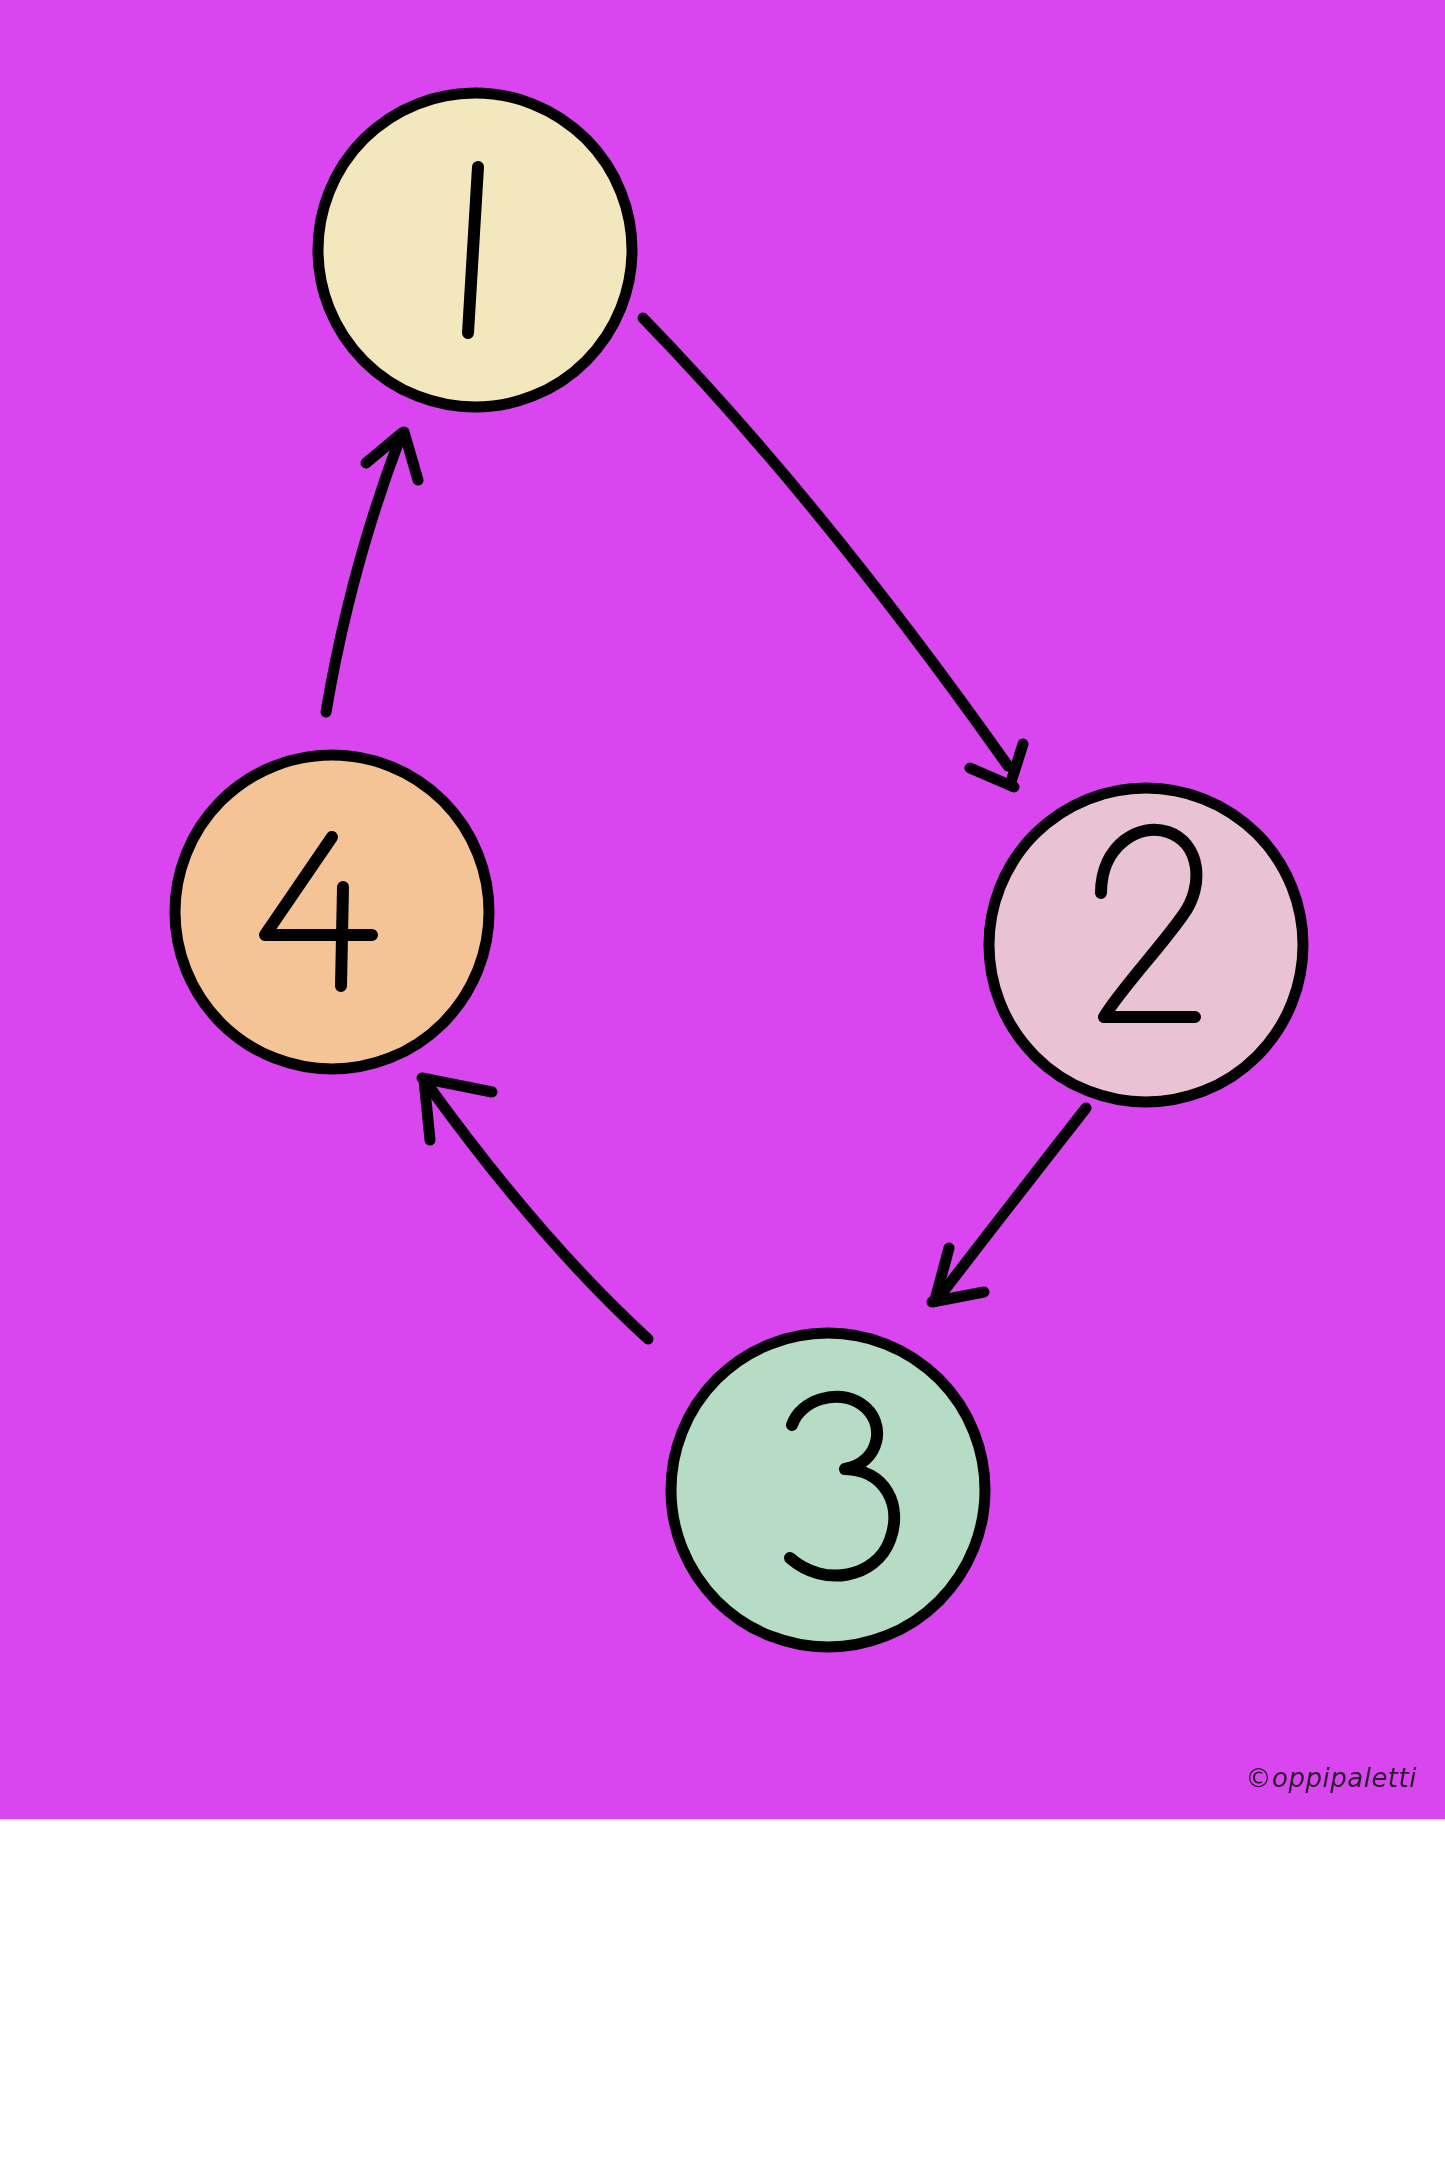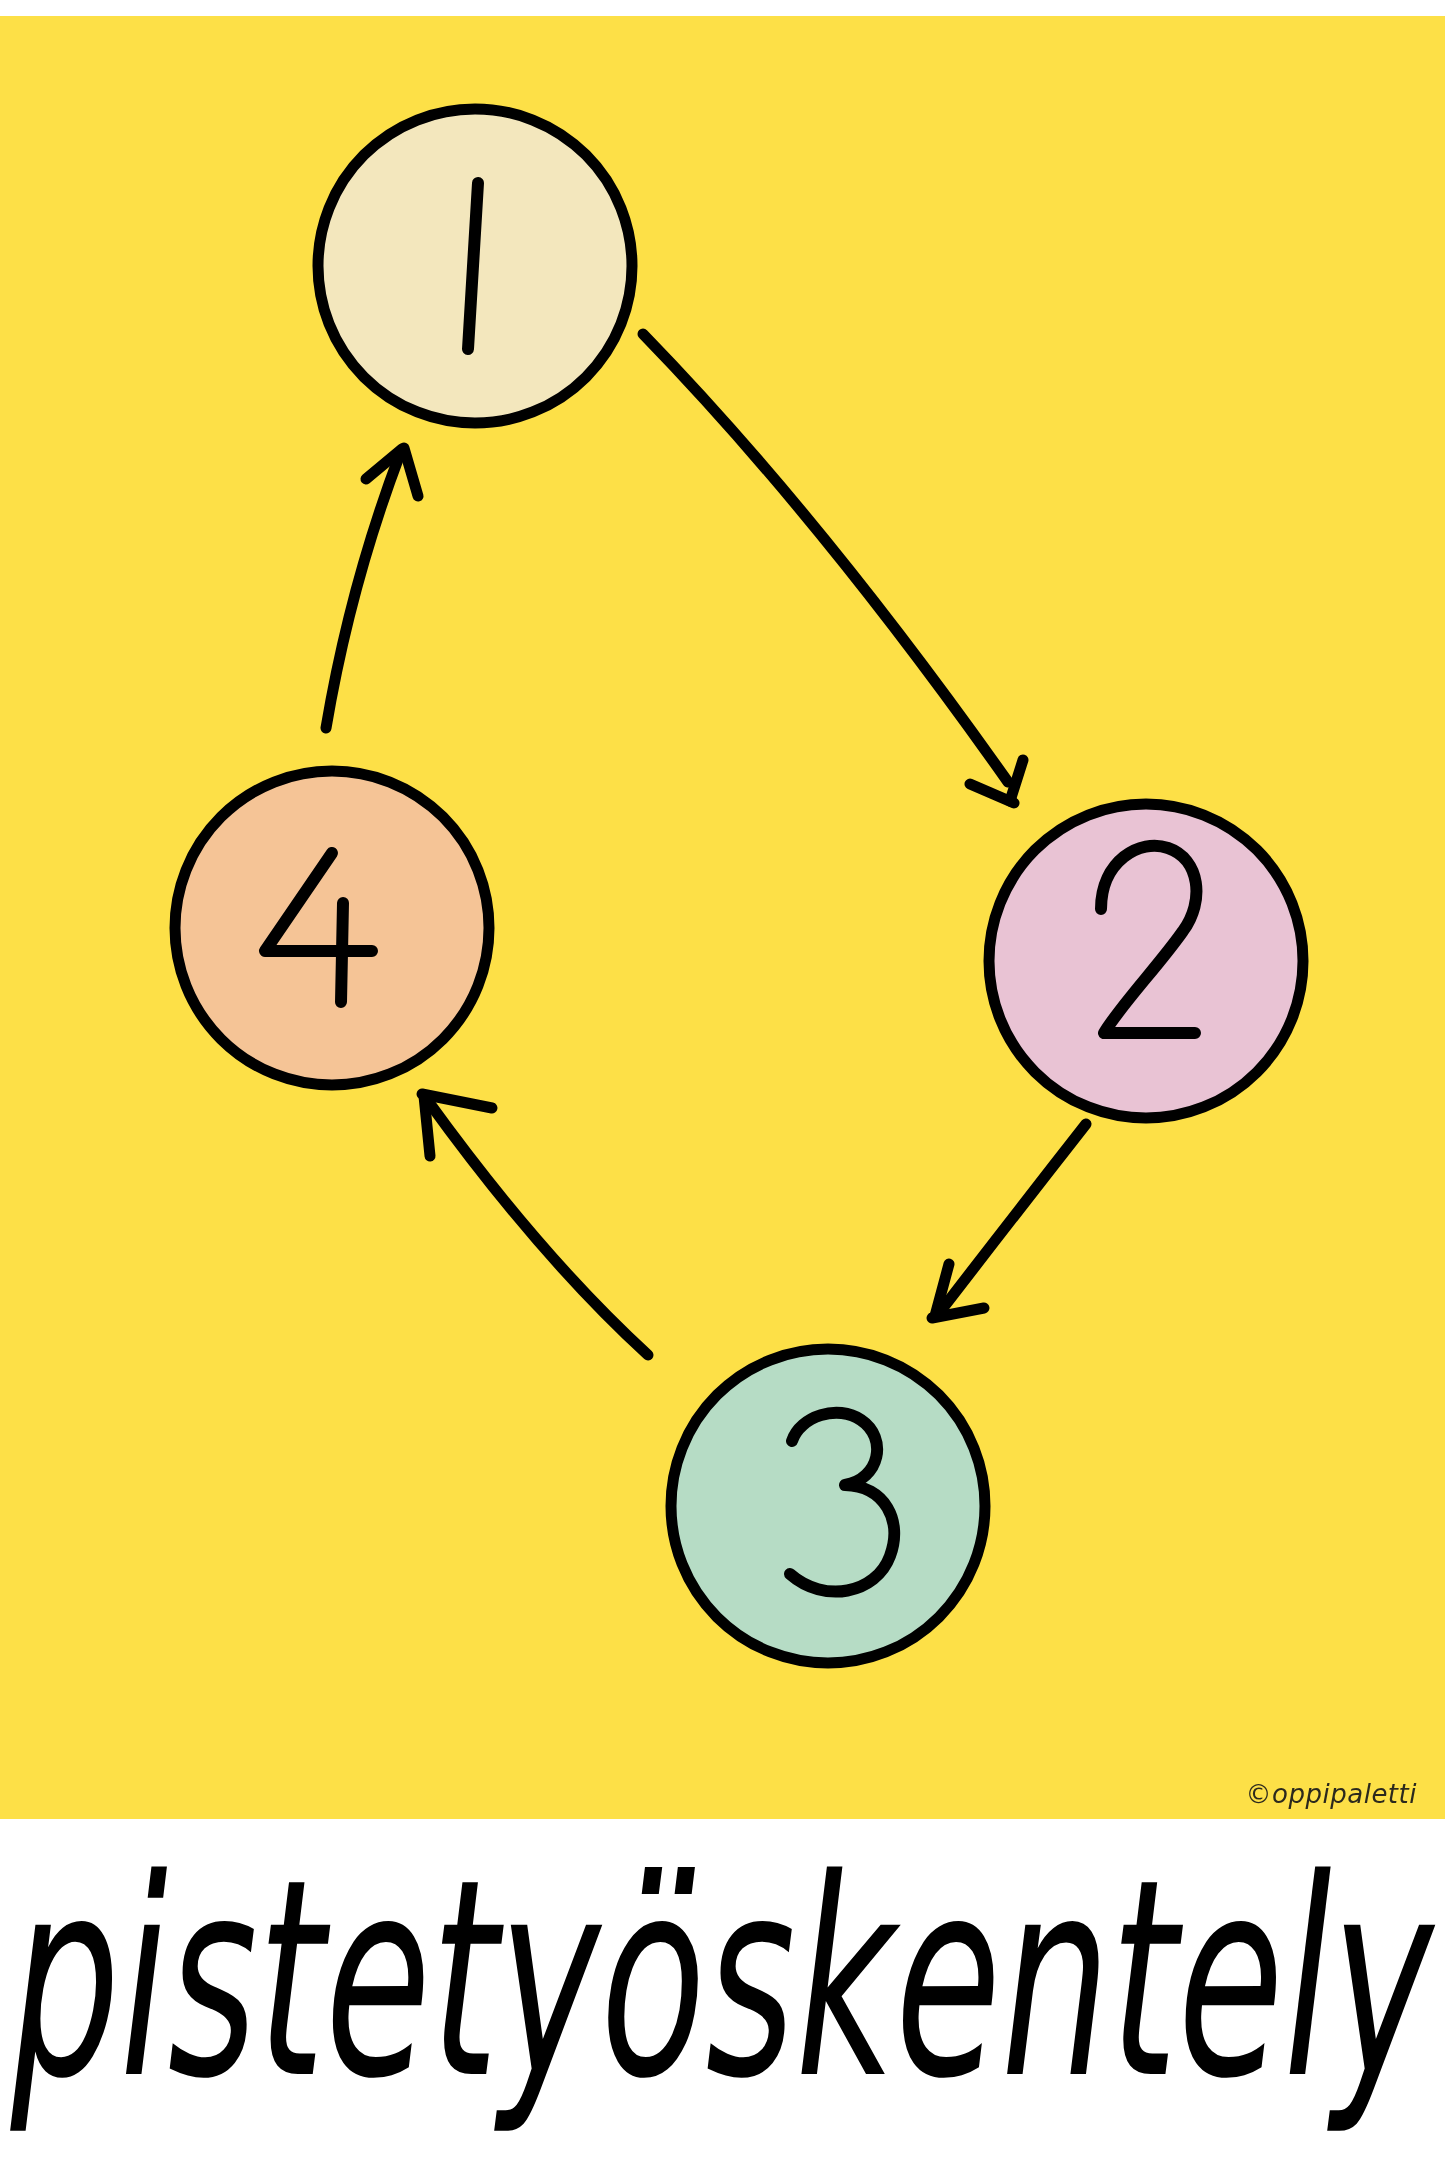--- a/index.html
+++ b/index.html
@@ -22,23 +22,22 @@
     overflow: hidden;
   }
 
   
   #diagram-panel {
     position: absolute;
     left: 0;
     top: 0;
     width: 1445px;
     height: 1819px;
-    background: #fde047;
+    background: #d946ef;
     overflow: hidden;
-    margin-top: 16px;
   }
 
   #diagram-svg {
     position: absolute;
     left: 0;
     top: 0;
     width: 1445px;
     height: 1819px;
     display: block;
   }
@@ -154,19 +153,14 @@
         <path d="M 332 837 L 265 935 L 372 935" fill="none" stroke="#000000" stroke-width="12" stroke-linecap="round" stroke-linejoin="round"></path>
         <path d="M 343 887 L 341 986" fill="none" stroke="#000000" stroke-width="12" stroke-linecap="round"></path>
         <text class="node-number" x="332" y="912" font-size="0" text-anchor="middle">4</text>
       </g>
 
     </svg>
 
     <div id="watermark">©oppipaletti</div>
   </div>
 
-  <div id="title-band">
-    <svg id="title-svg" viewBox="0 0 1445 350" xmlns="http://www.w3.org/2000/svg">
-      <text class="title-text" x="722" y="255" font-size="210" text-anchor="middle" transform="translate(722 255) scale(0.82 1.30) translate(-722 -255)">pistetyöskentely</text>
-    </svg>
-  </div>
 
 </div>
 
 </body></html>

